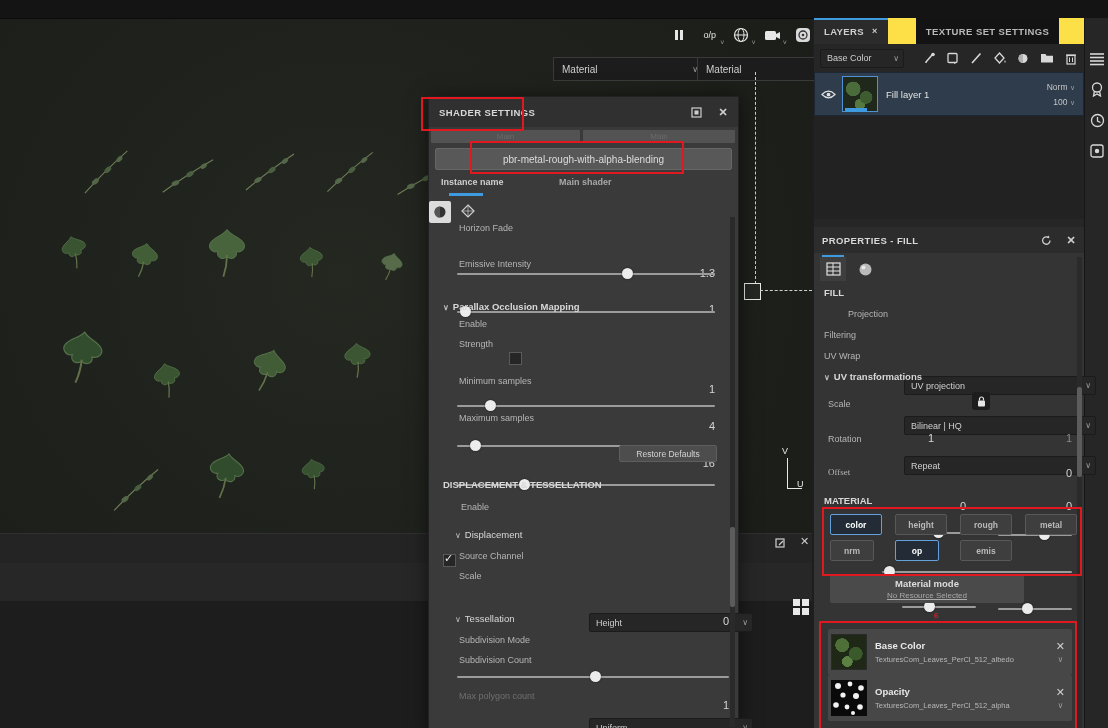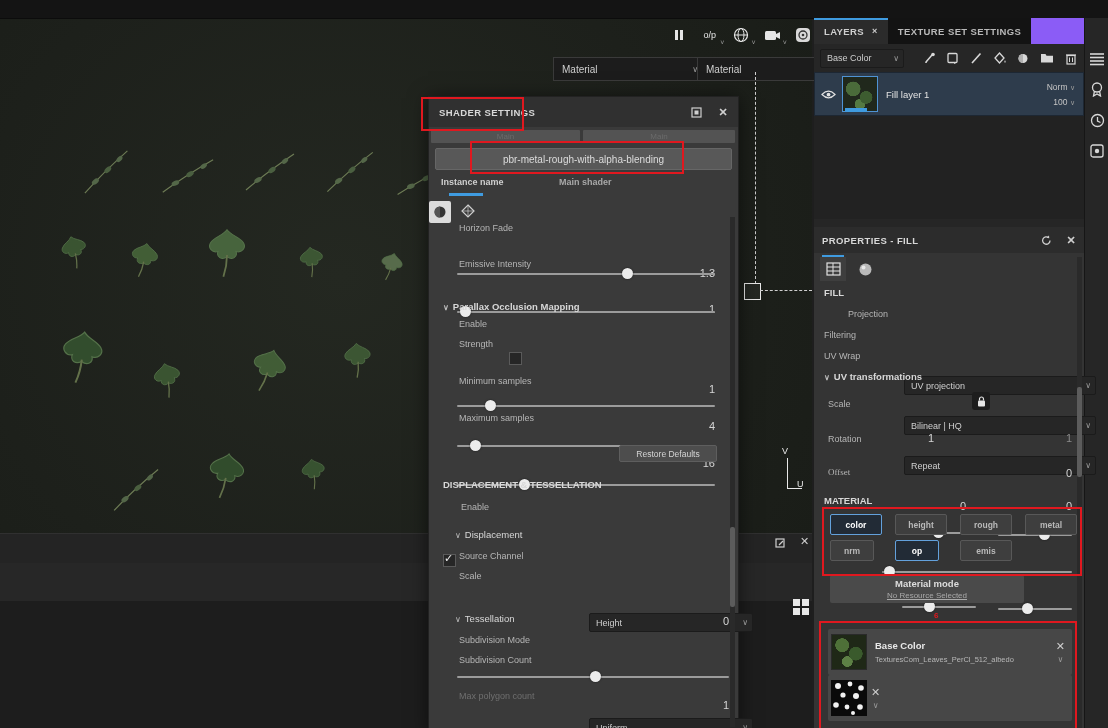--- a/index.html
+++ b/index.html
@@ -41,21 +41,21 @@
   .chk{width:11px;height:11px;background:#262626;border:1px solid #5a5a5a;position:relative;}
   .chk.on::after{content:"✓";position:absolute;left:0px;top:-3px;font-size:11px;color:#f0f0f0;}
   .sechdr{font-size:9.5px;font-weight:bold;color:#d8d8d8;white-space:nowrap;}
   .caret{font-size:8px;color:#bdbdbd;margin-right:4px;}
   .btn{background:#4d4d4d;border:1px solid #5e5e5e;border-radius:2px;color:#d5d5d5;
        font-size:8.5px;display:flex;align-items:center;justify-content:center;}
   .xicon{color:#cfcfcf;font-size:11px;line-height:10px;}
 
   
   .rpanel-top{left:814px;top:18px;width:270px;height:209px;background:#262626;}
-  .tabbar{display:flex;height:26px;background:#8b5cf6;}
+  .tabbar{display:flex;height:26px;background:#fde047;gap:28px;}
   .tab{display:flex;align-items:center;gap:8px;padding:0 10px;font-size:9.5px;font-weight:bold;
        letter-spacing:.4px;color:#cfcfcf;position:relative;}
   .tab.active{background:#2b2b2b;}
   .tab.active::after{content:"";position:absolute;left:0;right:0;top:0;height:2px;background:#3f9be0;}
   .tab.inactive{background:#131313;color:#b9b9b9;}
   .ltool{display:flex;align-items:center;height:28px;padding:0 6px;background:#262626;gap:9px;}
   .licon{width:15px;height:15px;display:flex;align-items:center;justify-content:center;}
   .layer-list{background:#222;height:147px;}
   .layer-row{display:flex;align-items:center;height:42px;background:#2e3c4c;border:1px solid #1d2733;}
   .layer-name{font-size:9.5px;color:#e2e2e2;margin-left:8px;}
@@ -529,20 +529,24 @@
               <circle cx="30" cy="8" r="2.8"></circle>
               <circle cx="12" cy="15" r="2.6"></circle>
               <circle cx="25" cy="16" r="3"></circle>
               <circle cx="5" cy="25" r="2.8"></circle>
               <circle cx="16" cy="27" r="2.4"></circle>
               <circle cx="29" cy="27" r="2.8"></circle>
               <circle cx="22" cy="33" r="2"></circle>
             </g>
           </svg>
       </span>
+      <span class="meta">
+        <div class="t1">Opacity</div>
+        <div class="t2">TexturesCom_Leaves_PerCl_512_alpha</div>
+      </span>
       <span class="ctrl">
         <span class="xicon">✕</span>
         <span style="font-size:8px;color:#9a9a9a;">∨</span>
       </span>
     </div>
 
     <div class="abs scrollbar" style="left:263px;top:30px;height:471px;">
       <div class="scrollthumb" style="height:90px;margin-top:130px;"></div>
     </div>
   </div>

